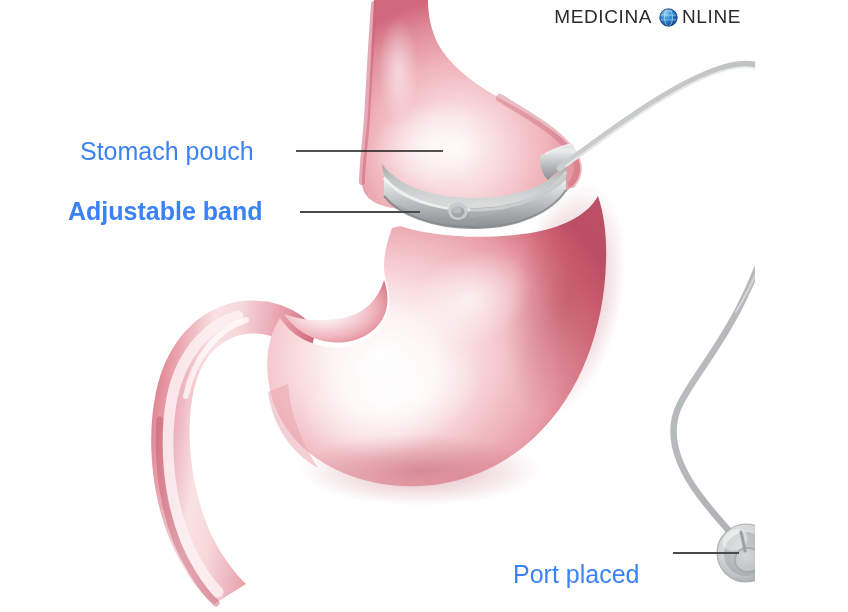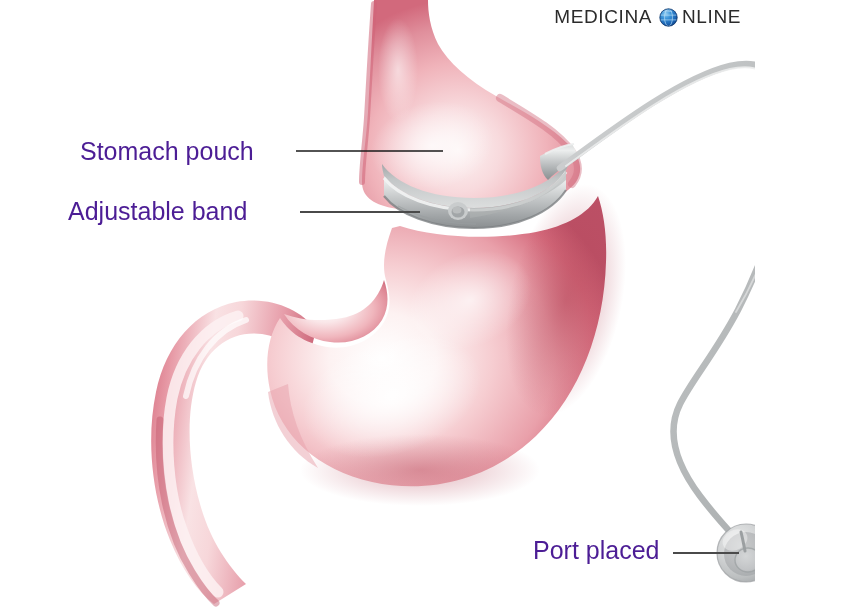--- a/index.html
+++ b/index.html
@@ -44,28 +44,28 @@
     height: 19px;
     flex: 0 0 auto;
   }
   .brand-word2 {
     position: relative;
     margin-left: -3px;
   }
   .label {
     position: absolute;
     font-family: "Liberation Sans", sans-serif;
-    color: #4c1d95;
+    color: #3b82f6;
     font-size: 25px;
     line-height: 30px;
     white-space: nowrap;
   }
   #label-stomach-pouch { left: 80px; top: 136px; }
-  #label-adjustable-band { left: 68px; top: 196px; }
-  #label-port { left: 513px; top: 534px; line-height: 33px; white-space: normal; width: 190px; margin-left: 20px; }
+  #label-adjustable-band { left: 68px; top: 196px; font-weight: bold; }
+  #label-port { left: 513px; top: 558px; line-height: 33px; white-space: normal; width: 190px; }
 </style>
 </head>
 <body>
 
 <div id="stage">
 
   <svg id="diagram" viewBox="0 0 848 612" aria-hidden="true">
     <defs>
 
       <radialGradient id="gBody" cx="0.34" cy="0.56" r="0.72">

